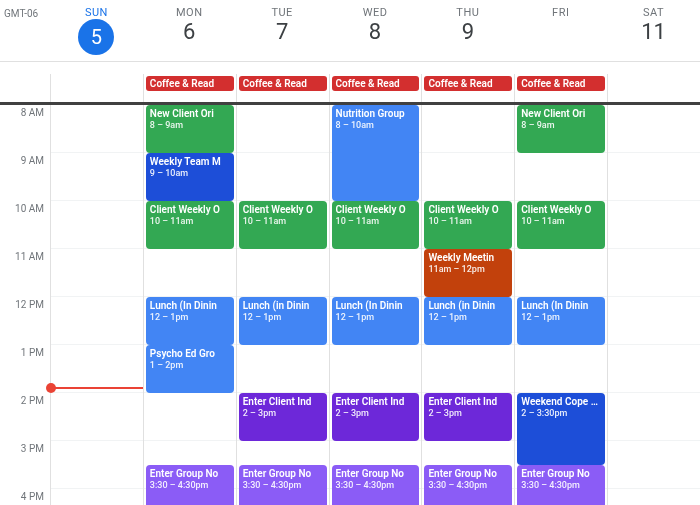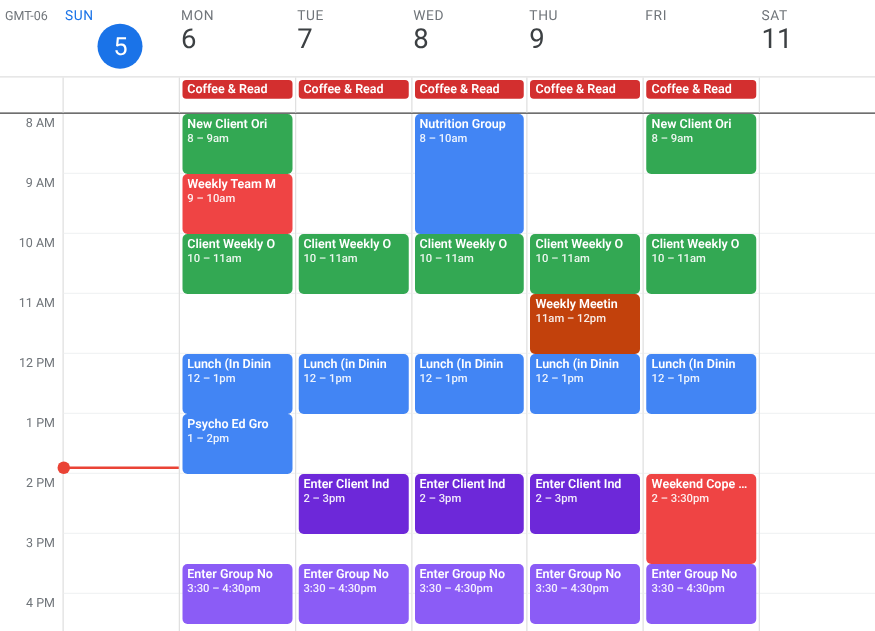--- a/index.html
+++ b/index.html
@@ -2,21 +2,21 @@
 <html><head>
   <meta charset="utf-8">
   <style>
     * { box-sizing: border-box; margin: 0; padding: 0; }
     body { font-family: 'Roboto', Arial, sans-serif; background: #fff; font-size: 12px; color: #333; }
     
     .calendar-container { width: 700px; height: 505px; overflow: hidden; display: flex; flex-direction: column; }
     
     .header-row { display: flex; border-bottom: 1px solid #e0e0e0; background: #fff; }
     .gmt-cell { width: 50px; flex-shrink: 0; padding: 8px 4px; font-size: 10px; color: #70757a; text-align: left; }
-    .day-header { flex: 1; text-align: left; padding: 6px 2px; }
+    .day-header { flex: 1; text-align: center; padding: 6px 2px; }
     .day-name { font-size: 11px; color: #70757a; text-transform: uppercase; letter-spacing: 0.5px; }
     .day-name.today { color: #1a73e8; }
     .day-number { font-size: 22px; font-weight: 400; color: #3c4043; line-height: 1.2; }
     .day-number.today-circle {
       background: #1a73e8; color: #fff; border-radius: 50%;
       width: 36px; height: 36px; display: flex; align-items: center; justify-content: center;
       margin: 0 auto; font-size: 20px;
     }
     
     .body-scroll { flex: 1; overflow-y: auto; overflow-x: hidden; }
@@ -33,34 +33,34 @@
       font-size: 10px; line-height: 1.3;
       overflow: hidden; cursor: pointer;
       font-weight: 500;
     }
     .event .event-title { font-weight: 600; white-space: nowrap; overflow: hidden; text-overflow: ellipsis; }
     .event .event-time { font-size: 9px; opacity: 0.9; }
     
     .ev-red { background: #d32f2f; color: #fff; }
     .ev-green { background: #33a853; color: #fff; }
     .ev-blue { background: #4285f4; color: #fff; }
-    .ev-teal { background: #ef4444; color: #fff; }
+    .ev-teal { background: #1d4ed8; color: #fff; }
     .ev-orange { background: #c2410c; color: #fff; }
     .ev-indigo { background: #8b5cf6; color: #fff; }
     .ev-cyan { background: #6d28d9; color: #fff; }
     
     .current-time-line {
       position: absolute; left: 0; right: 0; height: 2px; background: #ea4335; z-index: 10;
     }
     .current-time-dot {
       position: absolute; left: -5px; top: -4px;
       width: 10px; height: 10px; border-radius: 50%; background: #ea4335;
     }
     
-    .all-day-row { display: flex; border-bottom: 1px solid #404040; }
+    .all-day-row { display: flex; border-bottom: 3px solid #404040; margin-top: 12px; }
     .all-day-label { width: 50px; flex-shrink: 0; font-size: 10px; color: #70757a; text-align: right; padding-right: 6px; padding-top: 4px; }
     .all-day-days { flex: 1; display: flex; }
     .all-day-col { flex: 1; border-left: 1px solid #e0e0e0; min-height: 28px; padding: 2px; position: relative; }
     .all-day-event {
       border-radius: 3px; padding: 2px 4px; font-size: 10px; font-weight: 600;
       white-space: nowrap; overflow: hidden; text-overflow: ellipsis; color: #fff;
       margin-bottom: 1px;
     }
   </style>
 </head>

